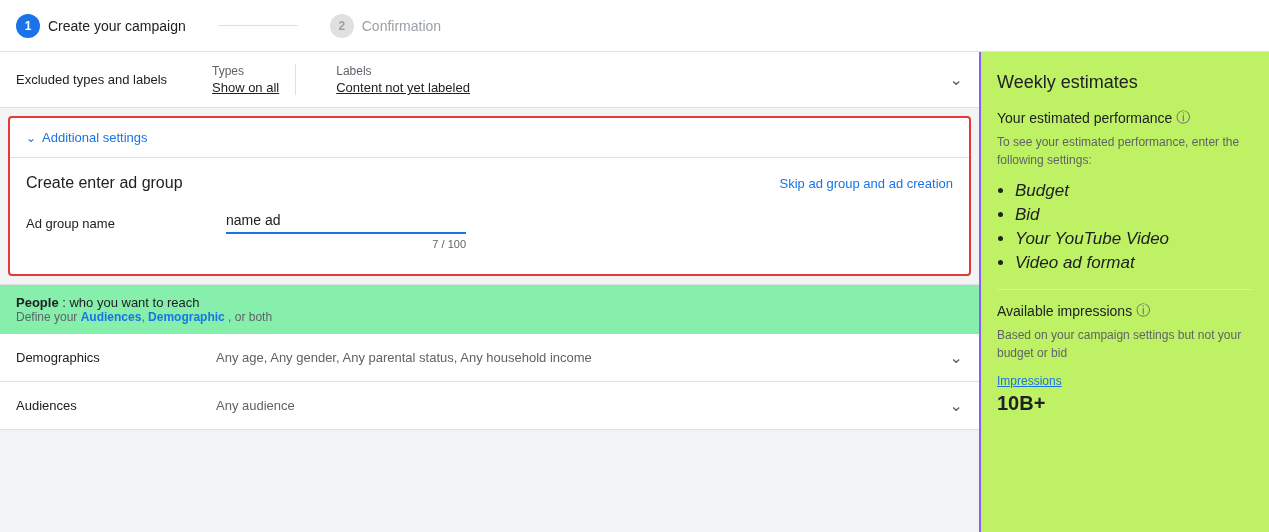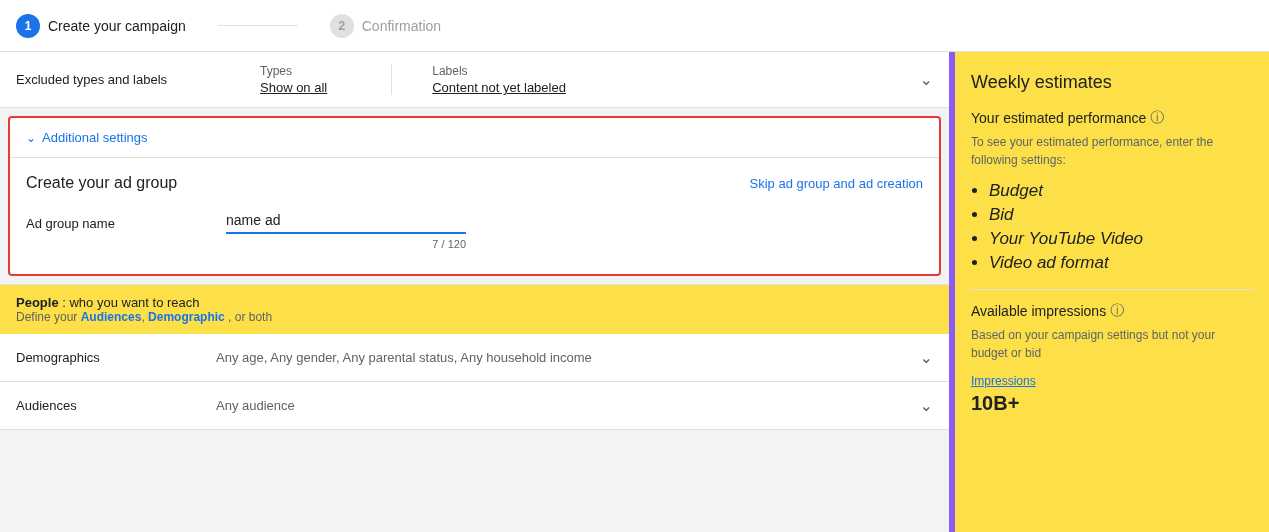--- a/index.html
+++ b/index.html
@@ -72,21 +72,21 @@
       background: #f1f3f4;
     }
 
     
     .excluded-row {
       background: #fff;
       border-bottom: 1px solid #e0e0e0;
       padding: 12px 16px;
       display: flex;
       align-items: center;
-      gap: 64px;
+      gap: 16px;
     }
     .excluded-label {
       font-size: 13px;
       color: #202124;
       font-weight: 500;
       min-width: 180px;
     }
     .field-group {
       display: flex;
       flex-direction: column;
@@ -192,21 +192,21 @@
     }
     .char-count {
       font-size: 11px;
       color: #5f6368;
       text-align: right;
       margin-top: 4px;
     }
 
     
     .people-section {
-      background: #fde047;
+      background: #86efac;
       padding: 10px 16px;
       border-top: 1px solid #e0e0e0;
     }
     .people-title {
       font-size: 13px;
       color: #202124;
     }
     .people-title strong {
       font-weight: 600;
     }
@@ -241,23 +241,23 @@
       color: #202124;
       min-width: 160px;
     }
     .dropdown-row-value {
       font-size: 13px;
       color: #5f6368;
     }
 
     
     .sidebar {
-      width: 320px;
-      background: #fde047;
-      border-left: 6px solid #8b5cf6;
+      width: 290px;
+      background: #bef264;
+      border-left: 2px solid #8b5cf6;
       padding: 20px 16px;
       overflow-y: auto;
     }
     .sidebar-title {
       font-size: 18px;
       font-weight: 500;
       color: #202124;
       margin-bottom: 16px;
     }
     .sidebar-section-title {
@@ -345,28 +345,28 @@
 
     <div class="additional-settings-wrapper">
 
       <div class="additional-settings-header">
         <span class="chevron-down">⌄</span>
         <span class="additional-settings-label">Additional settings</span>
       </div>
 
       <div class="ad-group-section">
         <div class="ad-group-header">
-          <span class="ad-group-title">Create your ad group</span>
+          <span class="ad-group-title">Create enter ad group</span>
           <a class="skip-link">Skip ad group and ad creation</a>
         </div>
         <div class="ad-group-name-row">
           <span class="field-label">Ad group name</span>
           <div class="input-container">
             <input class="text-input" type="text" value="name ad" style="">
-            <span class="char-count">7 / 120</span>
+            <span class="char-count">7 / 100</span>
           </div>
         </div>
       </div>
     </div>
 
     <div class="people-section">
       <div class="people-title">
         <strong>People</strong>
         <span>: who you want to reach</span>
       </div>

